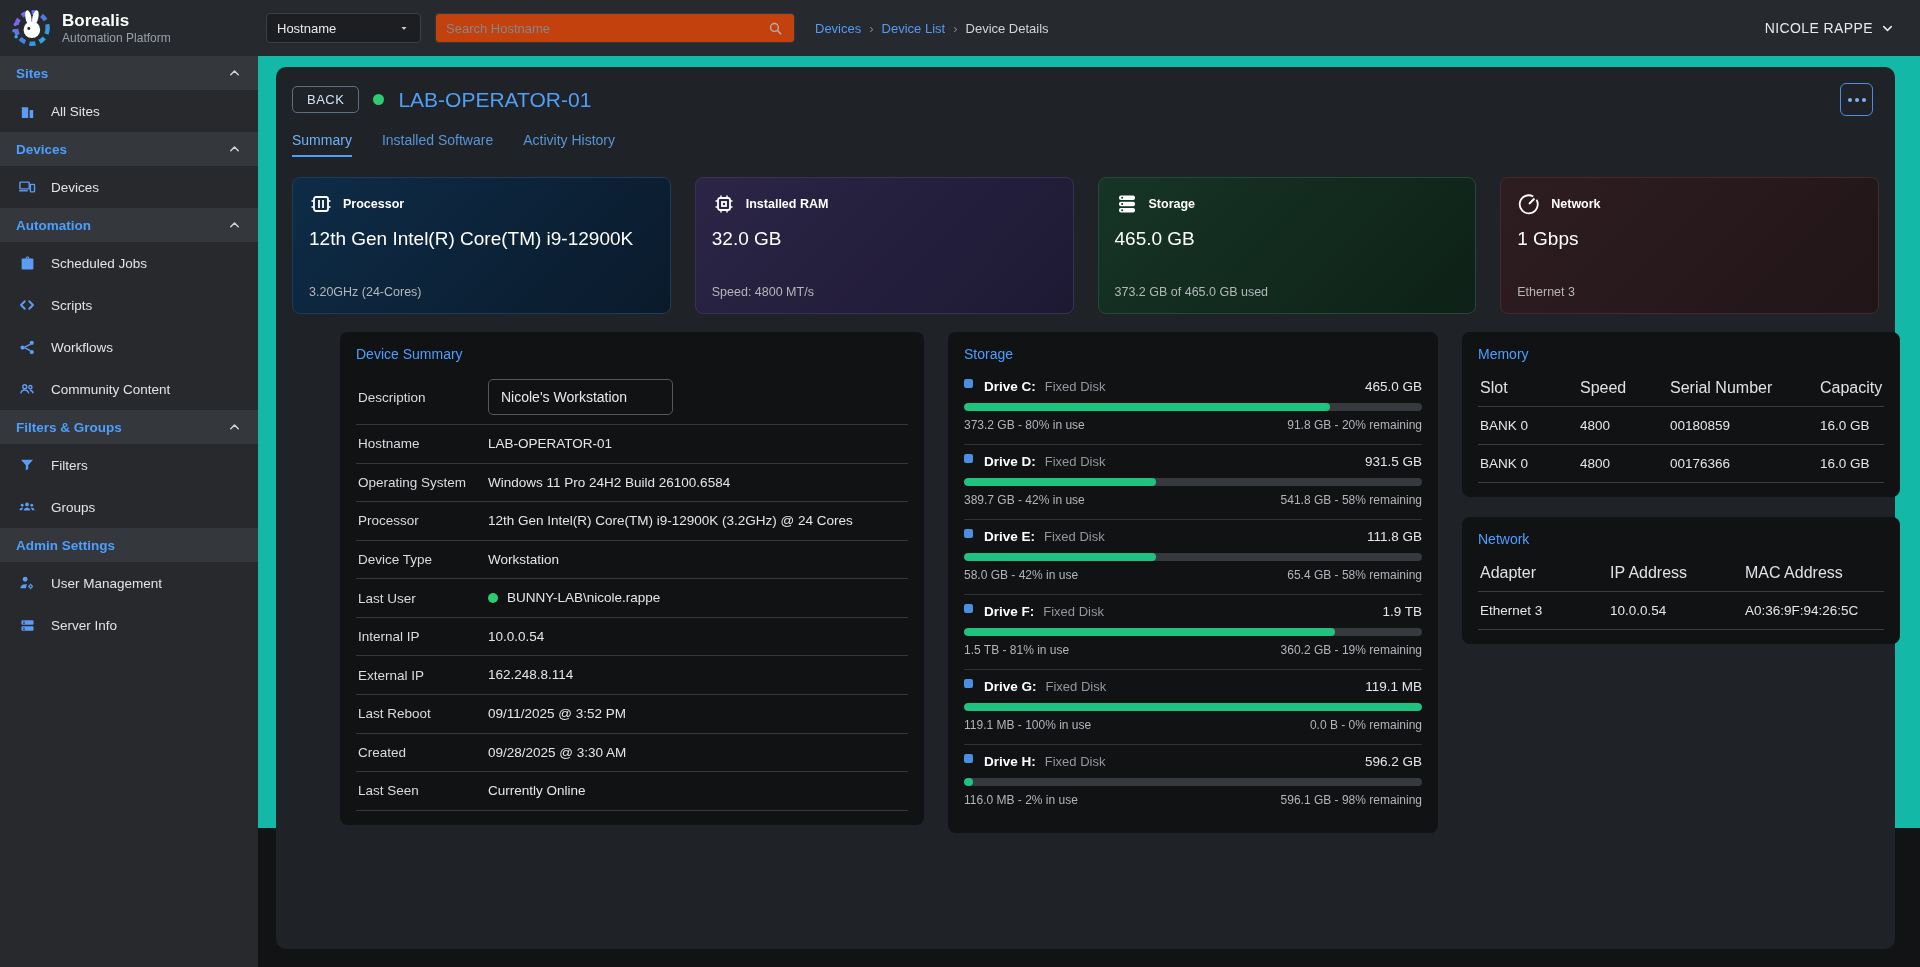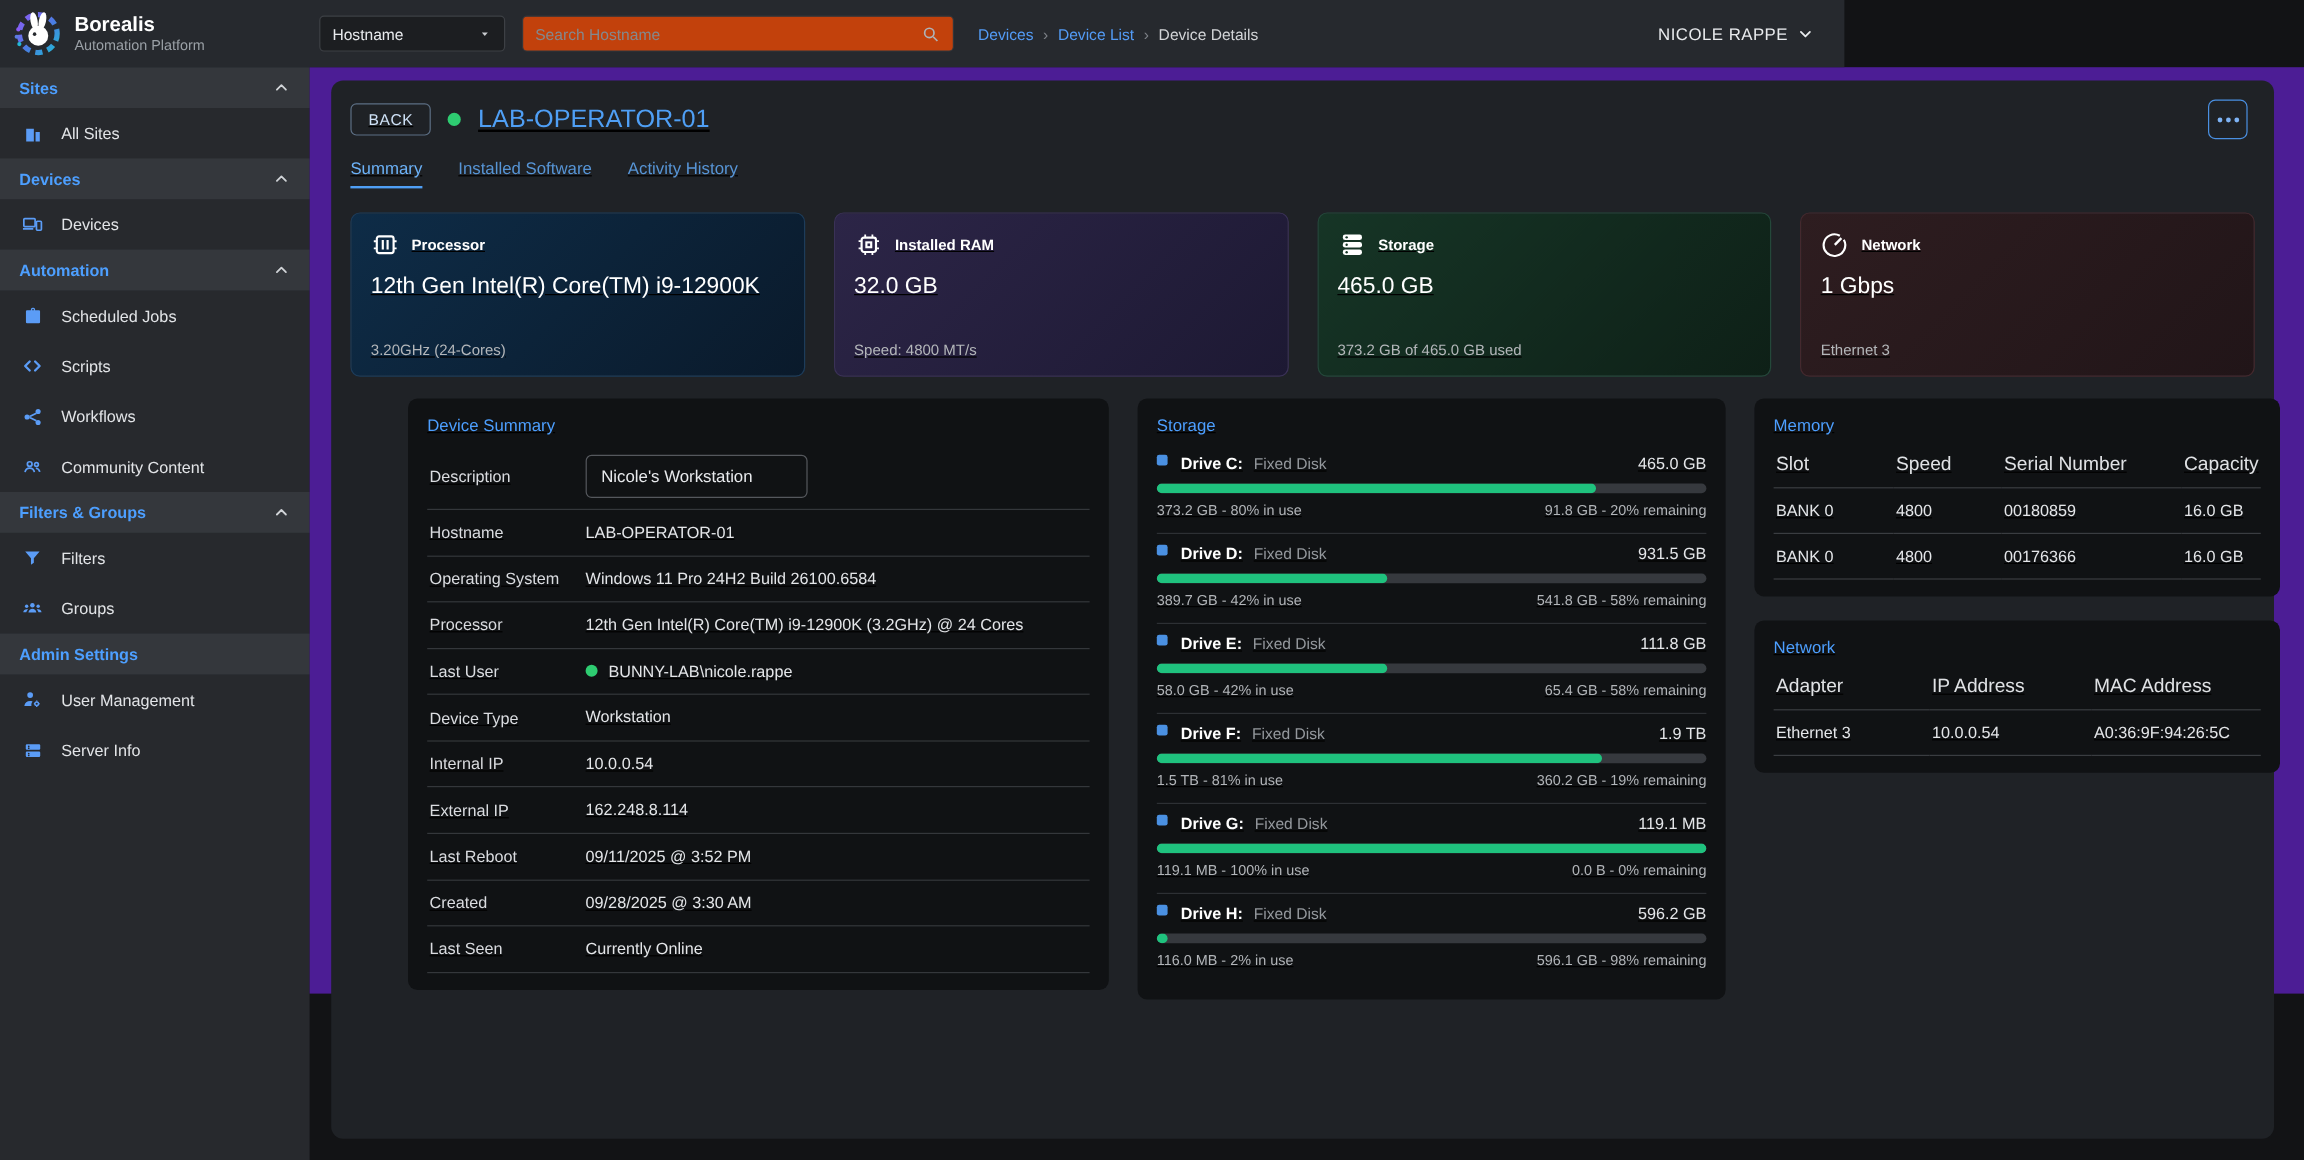--- a/index.html
+++ b/index.html
@@ -1,20 +1,20 @@
 <!DOCTYPE html>
 <html><head>
 <meta charset="utf-8">
 <style>
   * { margin:0; padding:0; box-sizing:border-box; }
   html,body { width:1920px; height:967px; overflow:hidden; background:#121315;
               font-family:"Liberation Sans", sans-serif; }
 
   
-  .topbar { position:absolute; top:0; left:0; width:1537px; height:56px;
+  .topbar { position:absolute; top:0; left:0; width:1920px; height:56px;
             background:#26292e; display:flex; align-items:center; z-index:5; }
   .brand { width:258px; display:flex; align-items:center; gap:10px; padding-left:10px; }
   .brand-text .brand-name { color:#ffffff; font-size:17px; font-weight:bold; line-height:1.15; }
   .brand-text .brand-sub  { color:#9aa0a6; font-size:12px; }
   .select-box { margin-left:8px; width:155px; height:30px; background:#1c1e21;
                 border:1px solid #3d4045; border-radius:4px; display:flex; align-items:center;
                 padding:0 10px; color:#e8eaed; font-size:13px; cursor:pointer; }
   .select-caret { margin-left:auto; color:#c9ccd0; }
   .search-wrap { margin-left:14px; width:360px; height:30px; background:#c2410c;
                  border:1px solid #33363a; border-radius:4px; display:flex; align-items:center; padding:0 10px; }
@@ -32,21 +32,21 @@
   .sidebar { position:absolute; top:56px; left:0; width:258px; height:911px;
              background:#27292d; }
   .side-section-header { height:34px; background:#34373c; color:#4d9fff; font-weight:bold;
                          font-size:13.5px; display:flex; align-items:center; padding:0 16px; cursor:pointer; }
   .side-section-header .chev { margin-left:auto; color:#d0d3d7; display:flex; }
   .side-item { height:42px; display:flex; align-items:center; gap:14px; padding:0 17px;
                color:#e2e4e7; font-size:13.5px; cursor:pointer; }
   .side-item .sicon { width:20px; display:flex; justify-content:center; color:#5b9cf6; }
 
   
-  .main { position:absolute; top:56px; left:258px; width:1662px; height:772px; background:#4c1d95;text-decoration:underline; }
+  .main { position:absolute; top:56px; left:258px; width:1662px; height:772px; background:#14b8a6; }
   .container { margin:11px 25px 0 18px; background:#1f2226; border-radius:10px;
                min-height:882px; padding:14px 16px; }
 
   .device-header { display:flex; align-items:center; gap:14px; margin-top:2px; }
   .back-btn { background:transparent; border:1px solid #5c6f84; border-radius:5px;
               color:#cfe2f7; font-size:13px; letter-spacing:.5px; padding:5px 14px;
               font-family:"Liberation Sans",sans-serif; cursor:pointer; }
   .status-dot { width:11px; height:11px; border-radius:50%; background:#2ecc71; }
   .device-title { color:#4f9ff5; font-size:21px; }
   .more-btn { margin-left:auto; margin-right:6px; width:33px; height:33px; border-radius:6px;
@@ -436,29 +436,29 @@
         </div>
         <div class="sum-row">
           <div class="sum-label">Operating System</div>
           <div class="sum-value">Windows 11 Pro 24H2 Build 26100.6584</div>
         </div>
         <div class="sum-row">
           <div class="sum-label">Processor</div>
           <div class="sum-value" style="max-width:460px;">12th Gen Intel(R) Core(TM) i9-12900K (3.2GHz) @ 24 Cores</div>
         </div>
         <div class="sum-row">
+          <div class="sum-label">Device Type</div>
+          <div class="sum-value">Workstation</div>
+        </div>
+        <div class="sum-row">
           <div class="sum-label">Last User</div>
           <div class="sum-value with-dot">
             <span class="status-dot" style="width:10px;height:10px;"></span>
             <span>BUNNY-LAB\nicole.rappe</span>
           </div>
-        </div>
-        <div class="sum-row">
-          <div class="sum-label">Device Type</div>
-          <div class="sum-value">Workstation</div>
         </div>
         <div class="sum-row">
           <div class="sum-label">Internal IP</div>
           <div class="sum-value">10.0.0.54</div>
         </div>
         <div class="sum-row">
           <div class="sum-label">External IP</div>
           <div class="sum-value">162.248.8.114</div>
         </div>
         <div class="sum-row">

